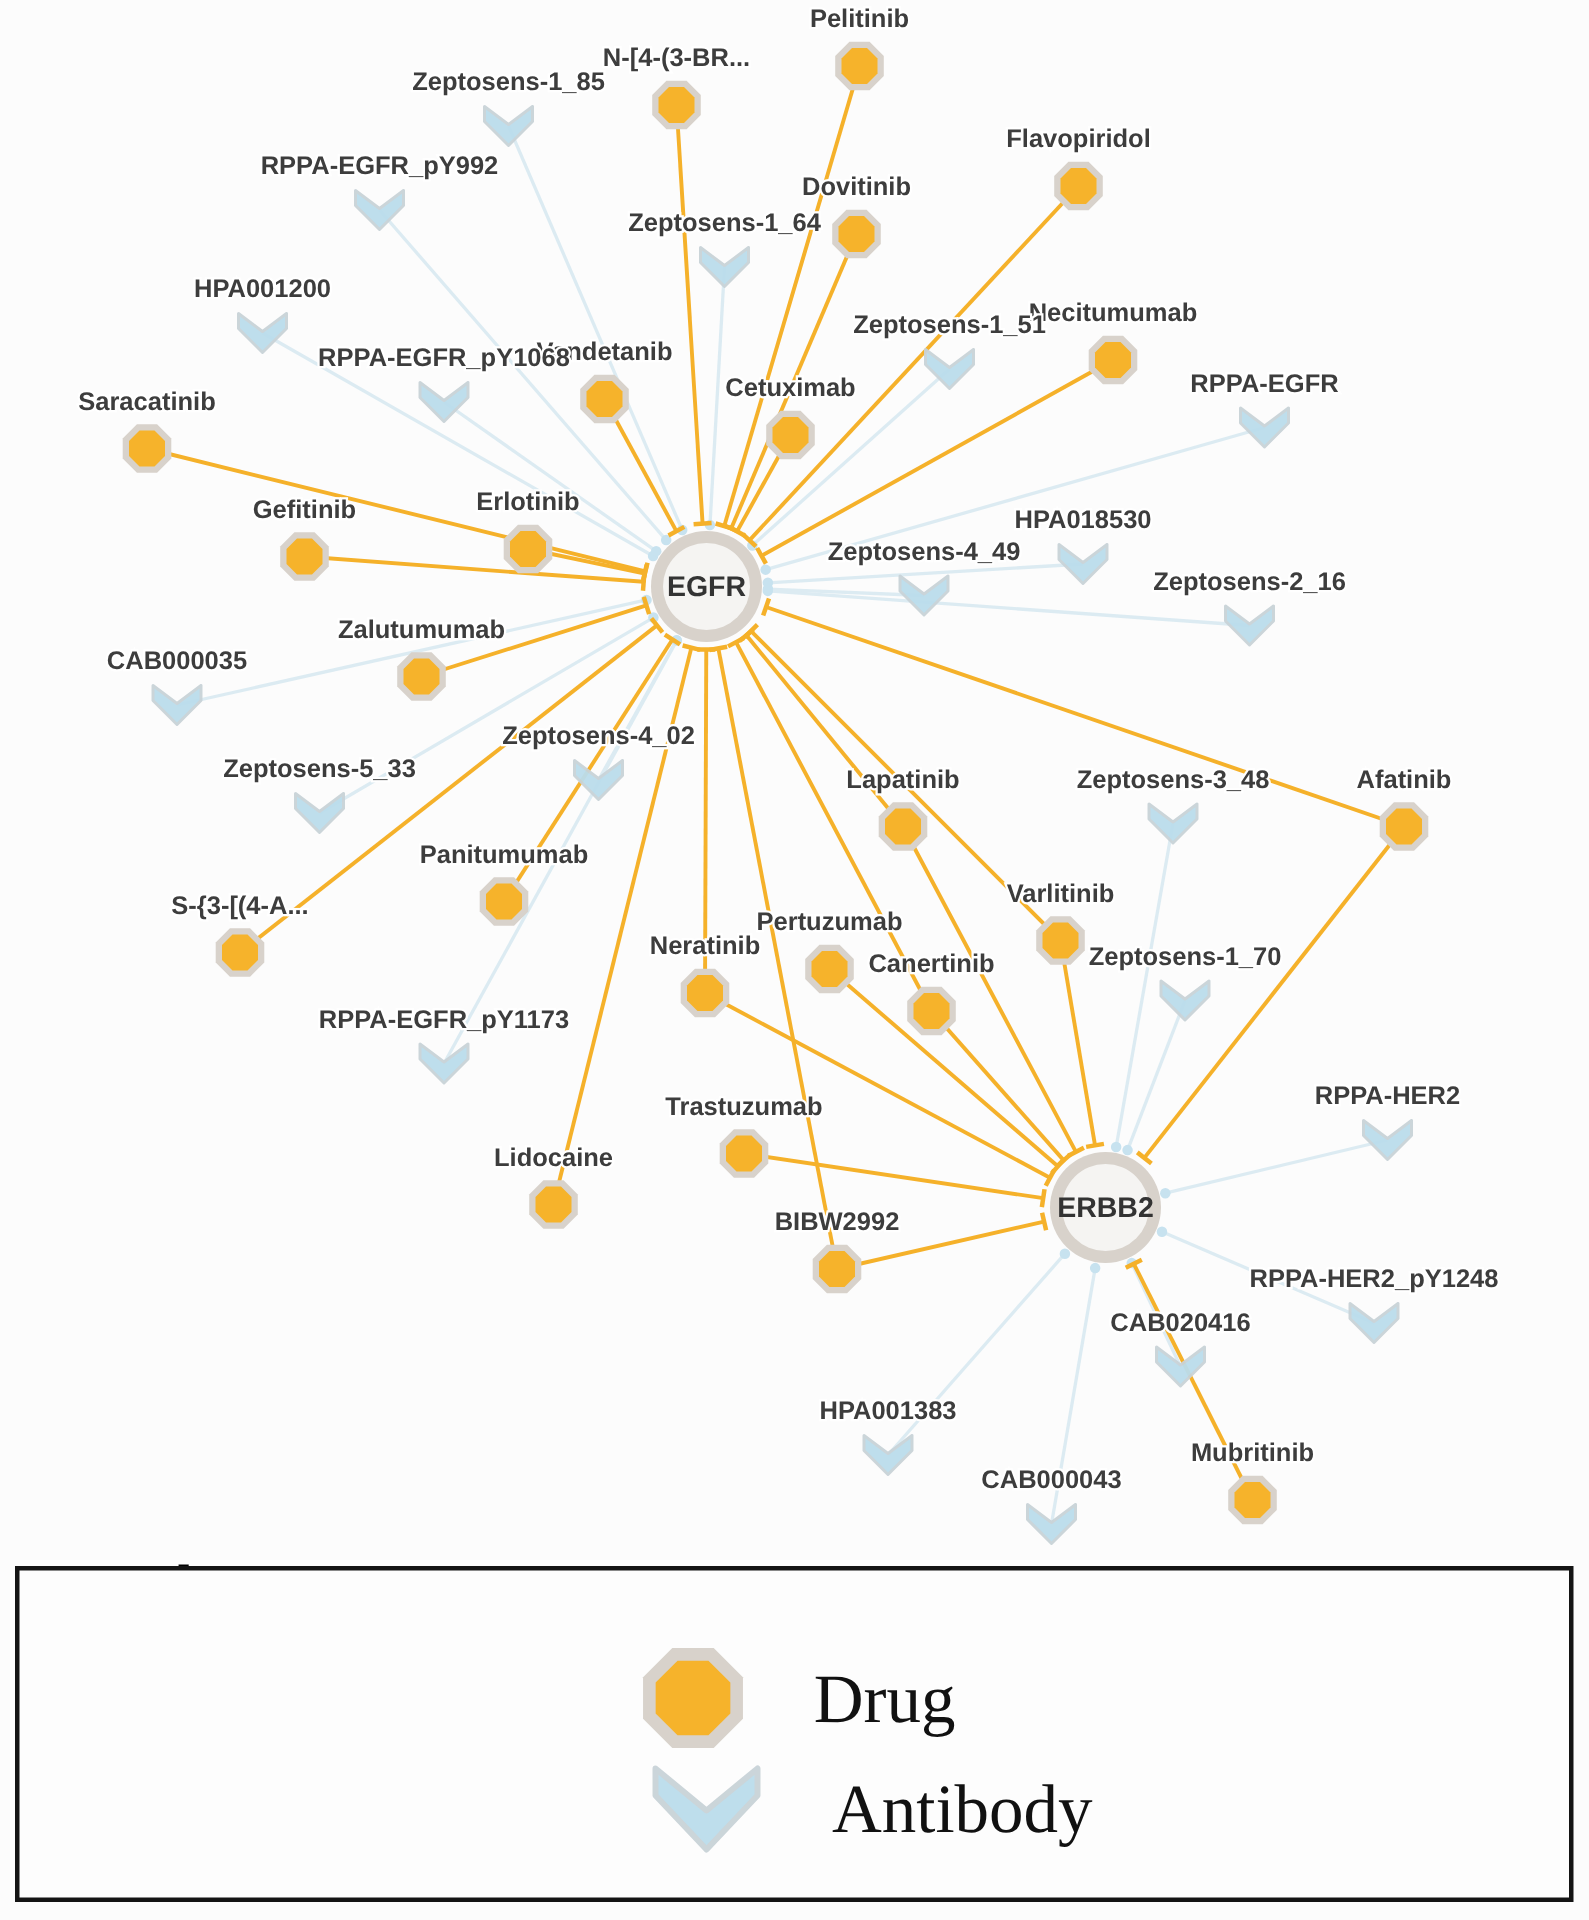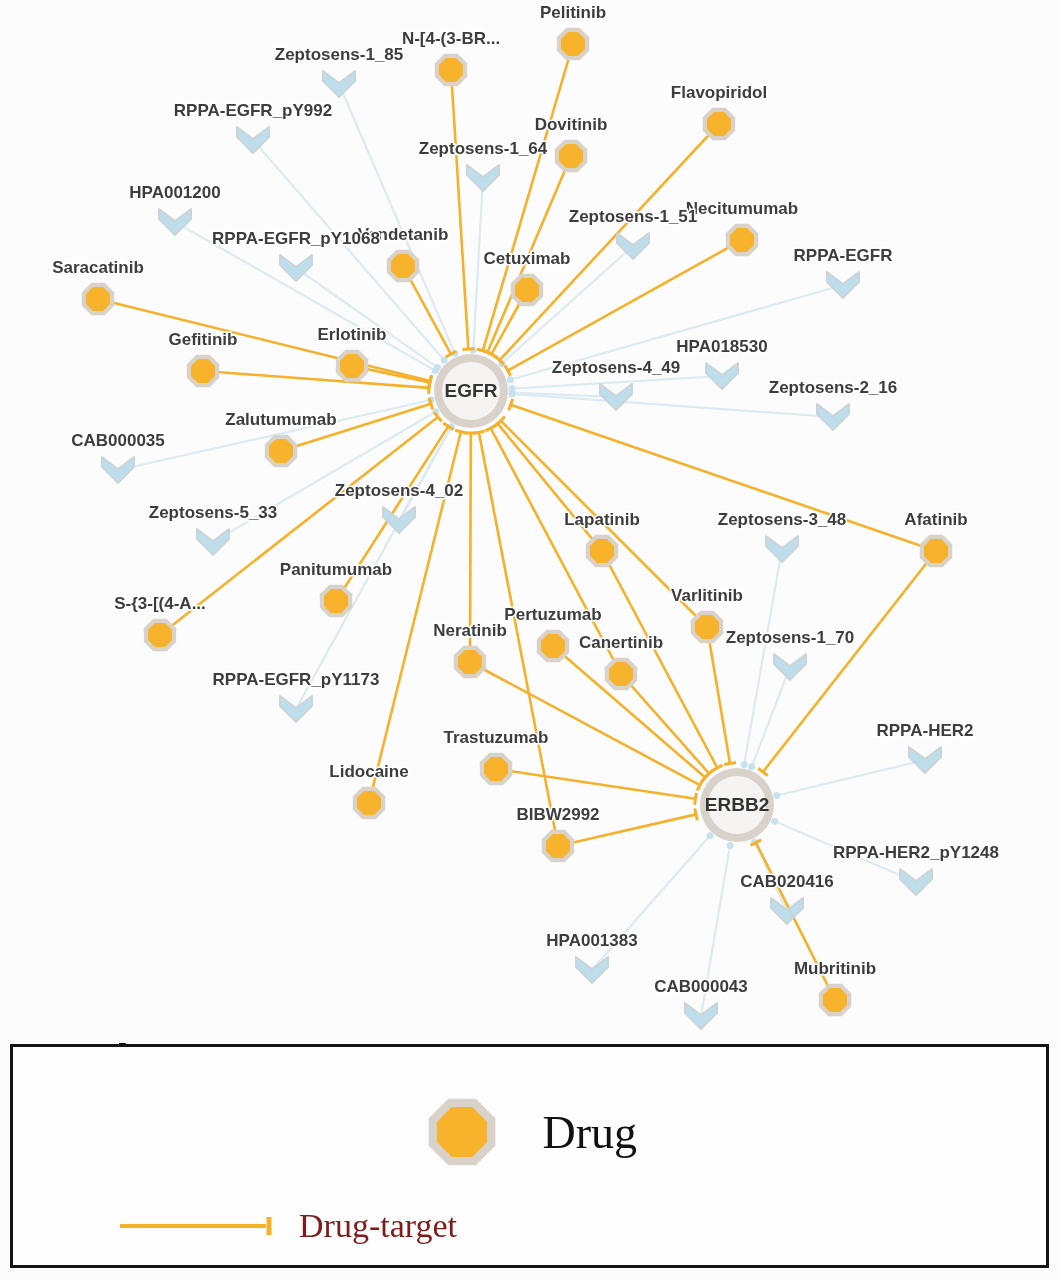--- a/index.html
+++ b/index.html
@@ -316,20 +316,26 @@
 
       <div class="legend-item li-drug">
         <svg class="li-icon" width="78" height="78" viewBox="0 0 78 78">
           <polygon points="72.3,52.8 52.8,72.3 25.2,72.3 5.7,52.8 5.7,25.2 25.2,5.7 52.8,5.7 72.3,25.2" fill="#D8D2CB"></polygon>
           <polygon points="63.9,49.3 49.3,63.9 28.7,63.9 14.1,49.3 14.1,28.7 28.7,14.1 49.3,14.1 63.9,28.7" fill="#F6B32B"></polygon>
         </svg>
         <span class="legend-label-lg">Drug</span>
       </div>
 
 
+      <div class="legend-item">
+        <svg class="li-icon" width="84" height="68" viewBox="0 0 84 68">
+          <path d="M8 8 L42 36 L76 8 L76 26 L42 62 L8 26 Z" opacity="0.95" stroke-width="4" stroke-linejoin="round" fill="#BBDDEC" stroke="#C9D3D8"></path>
+        </svg>
+        <span class="legend-label-lg">Antibody</span>
+      </div>
 
     </div>
 
     <div class="legend-row row-edges">
 
       <div class="legend-item li-drug-target">
         <svg width="165" height="24" viewBox="0 0 165 24">
           <line x1="2" y1="12" x2="148" y2="12" stroke-width="4" stroke="#F5B12A"></line>
           <line x1="151" y1="3" x2="151" y2="21" stroke-width="5" stroke="#F5B12A"></line>
         </svg>

